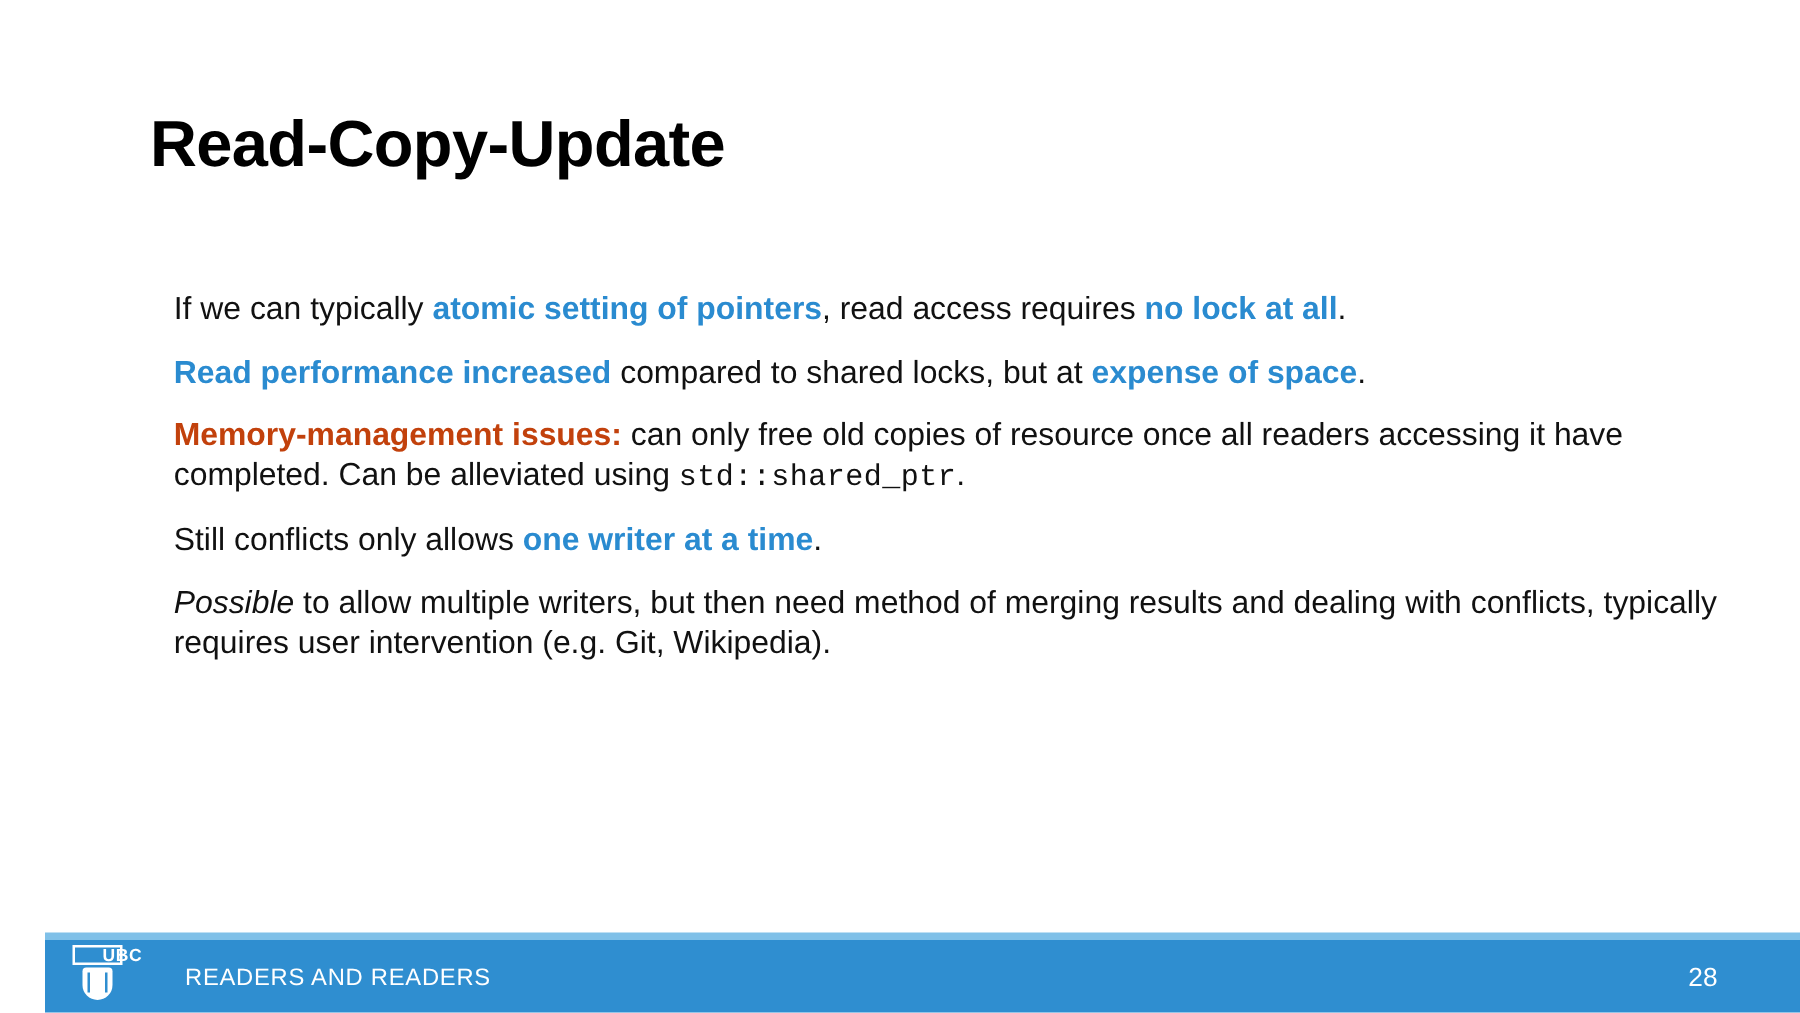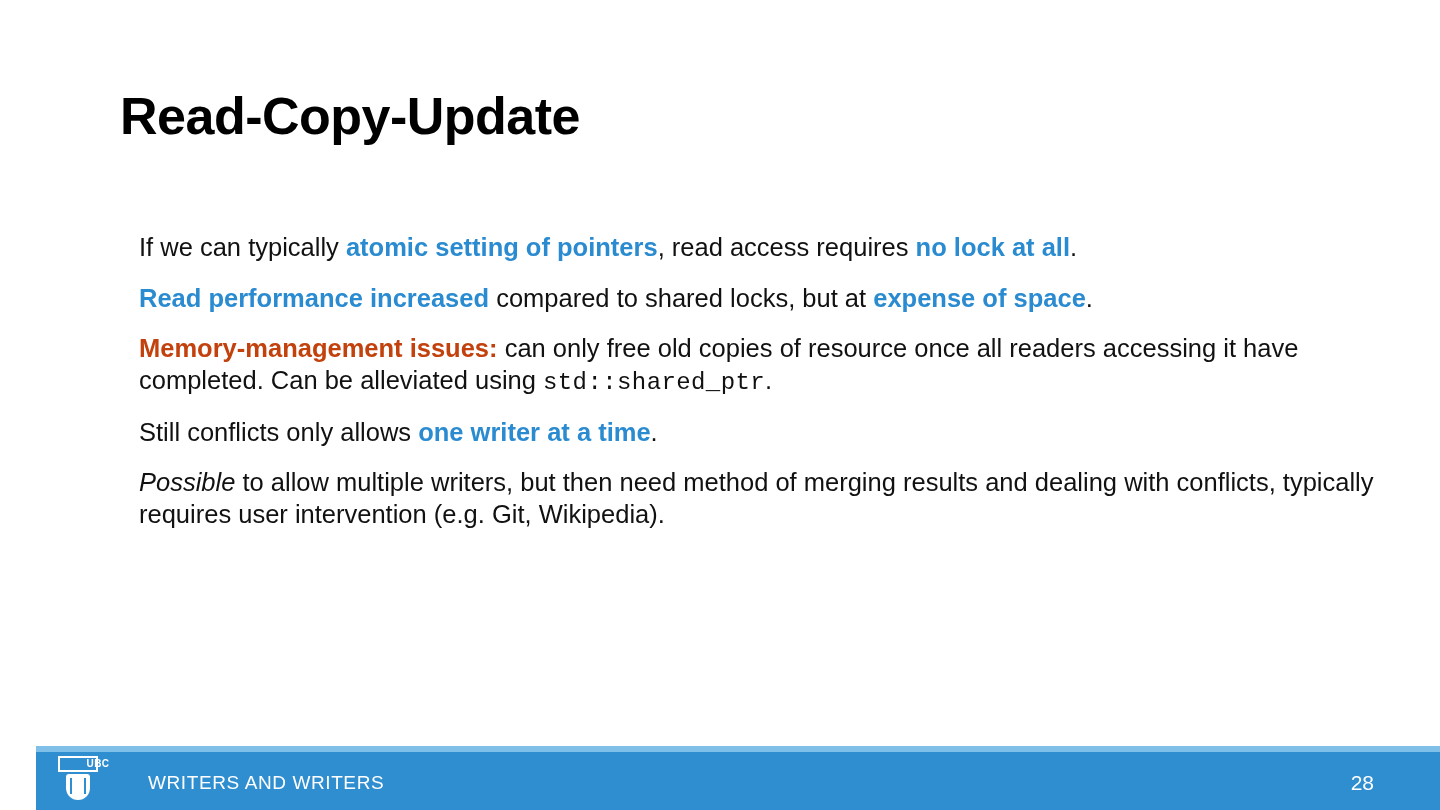--- a/index.html
+++ b/index.html
@@ -106,21 +106,21 @@
     width: 40px;
     height: 16px;
     border: 2px solid #ffffff;
     box-sizing: border-box;
     display: flex;
     align-items: center;
     justify-content: center;
   }
   .logo-box span {
     color: #ffffff;
-    font-size: 10px;
+    font-size: 14px;
     font-weight: bold;
     letter-spacing: 0.5px;
     line-height: 1;
     padding-left: 40px;
   }
   .logo-shield {
     position: absolute;
     left: 8px;
     top: 18px;
     width: 24px;
@@ -155,17 +155,17 @@
   </div>
 
   <div class="footer-top-line"></div>
   <div class="footer-bar">
     <div class="logo">
       <div class="logo-box">
         <span>UBC</span>
       </div>
       <div class="logo-shield"></div>
     </div>
-    <div class="footer-text">WRITERS AND WRITERS</div>
+    <div class="footer-text">READERS AND READERS</div>
     <div class="footer-page">28</div>
   </div>
 
 </div>
 
 </body></html>

